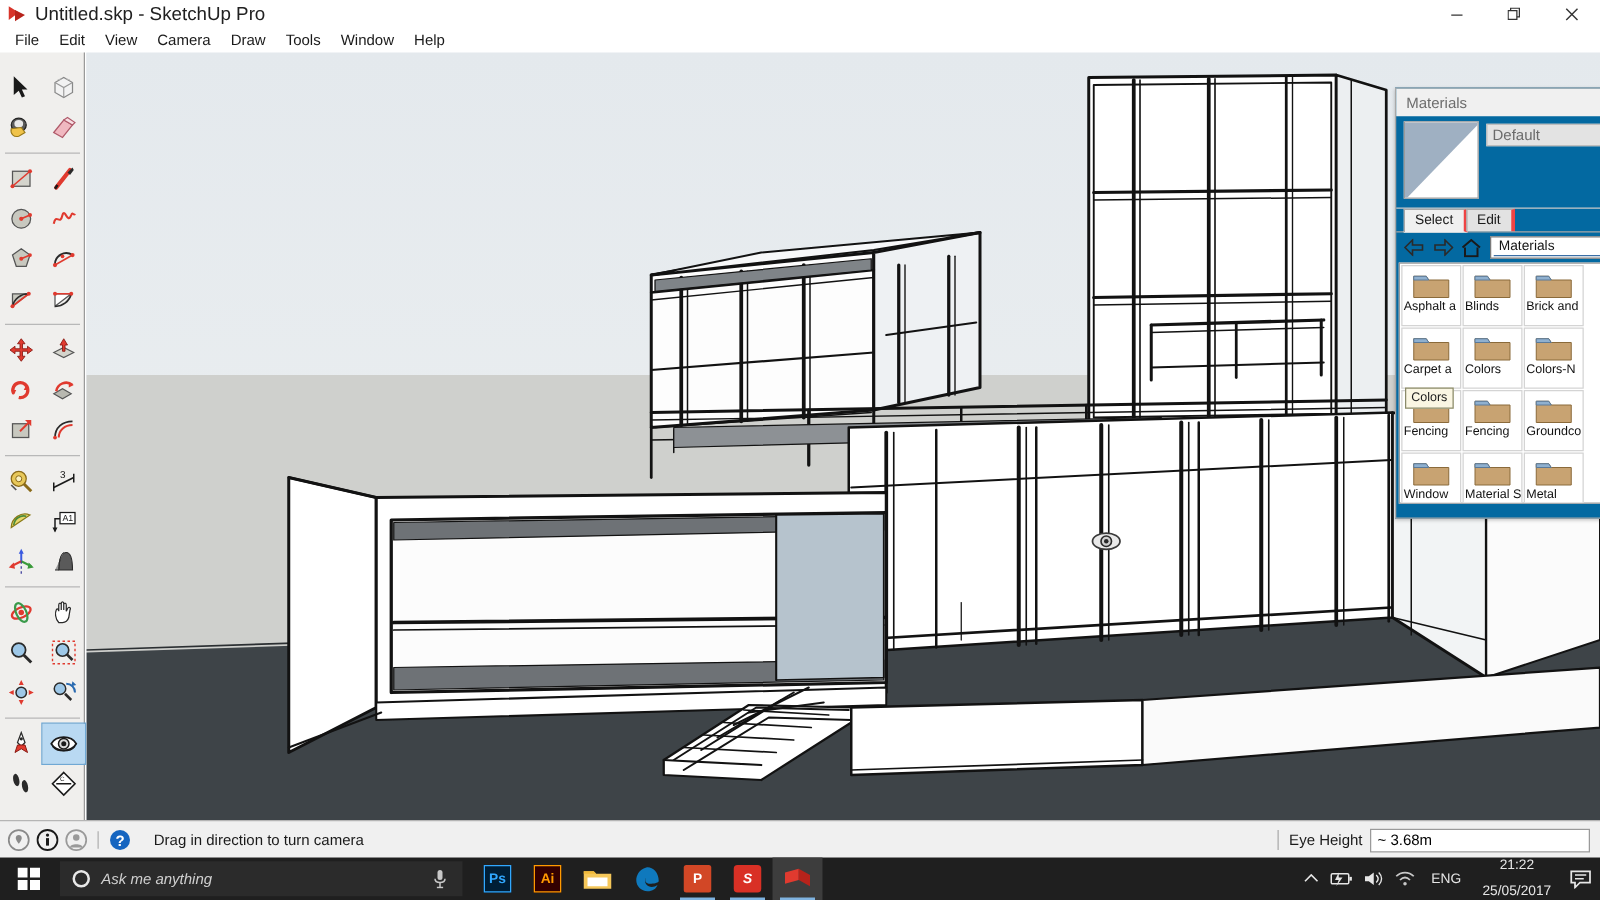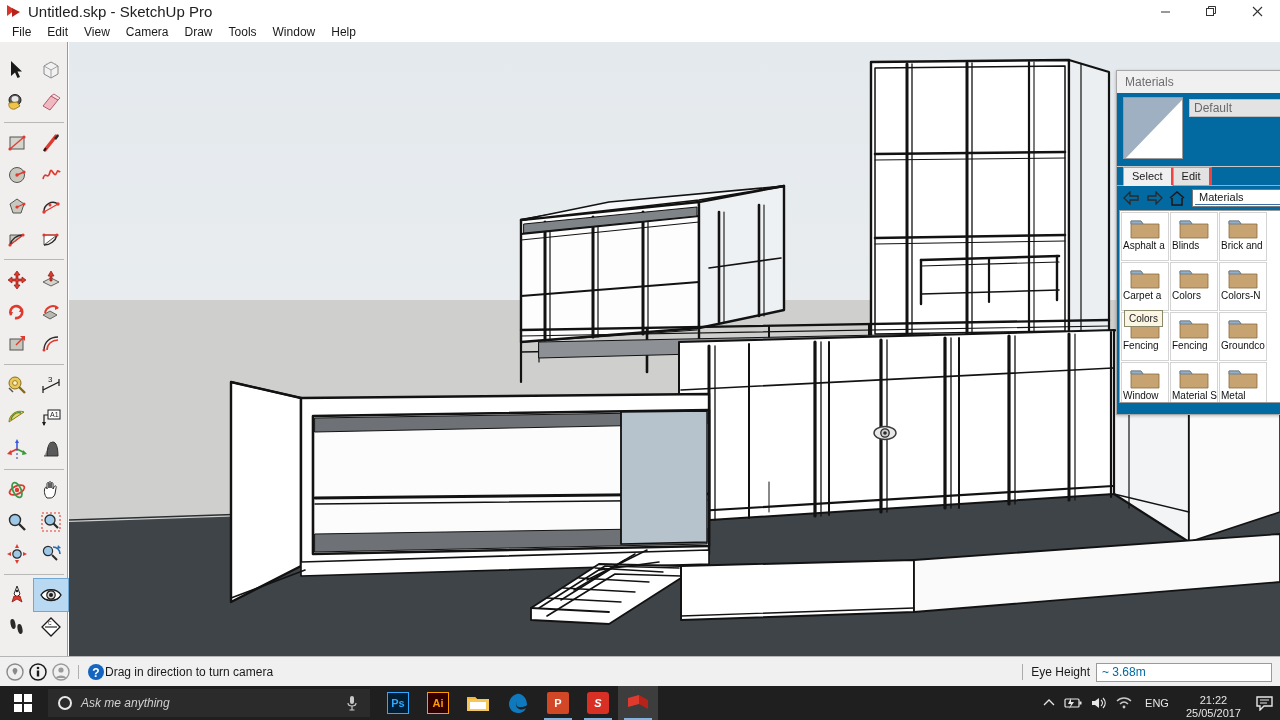--- a/index.html
+++ b/index.html
@@ -201,30 +201,30 @@
   .statusbar {
     position: absolute; left: 0; top: 656px; width: 1280px; height: 30px;
     background: #f0f0f0; border-top: 1px solid #b5b5b5;
     display: flex; align-items: center;
   }
   .sb-icons { display: flex; align-items: center; padding-left: 6px; gap: 5px; }
   .sb-ico { width: 18px; height: 18px; }
   .sb-sep {
     width: 1px; height: 14px; background: #b0b0b0; margin: 0 3px;
   }
-  .sb-msg { font-size: 12px; color: #1a1a1a; }
+  .sb-msg { font-size: 12px; color: #1a1a1a; margin-left: 18px; }
   .sb-right {
     position: absolute; right: 4px; top: 0; height: 30px; display: flex;
     align-items: center; padding-right: 4px;
   }
   .sb-vcr { width: 1px; height: 16px; background: #aaa; margin-right: 8px; }
   .sb-label { font-size: 12px; color: #1a1a1a; margin-right: 6px; }
   .vcb {
     width: 176px; height: 19px; background: #ffffff; border: 1px solid #9a9a9a;
-    font-size: 12px; color: #0369a1; padding: 1px 5px; line-height: 15px;
+    font-size: 12px; color: #000000; padding: 1px 5px; line-height: 15px;
   }
 
   
   .taskbar {
     position: absolute; left: 0; top: 686px; width: 1280px; height: 34px;
     background: #1f1f1f; display: flex; align-items: center;
   }
   .start {
     width: 46px; height: 34px; display: flex; align-items: center;
     justify-content: center;
@@ -260,21 +260,21 @@
   .tr-ico {
     width: 24px; height: 34px; display: flex; align-items: center;
     justify-content: center; color: #e6e6e6;
   }
   .tr-lang {
     font-size: 11px; color: #e6e6e6; padding: 0 8px; height: 34px;
     display: flex; align-items: center;
   }
   .tr-clock {
     display: flex; flex-direction: column; align-items: center;
-    justify-content: flex-end; height: 34px; padding: 0 8px; color: #e6e6e6;
+    justify-content: space-between; height: 34px; padding: 0 8px; color: #e6e6e6;
     font-size: 11px; line-height: 13px;
   }
   .tr-action {
     width: 28px; height: 34px; display: flex; align-items: center;
     justify-content: center; color: #e6e6e6;
   }
 </style>
 </head>
 <body>
 

